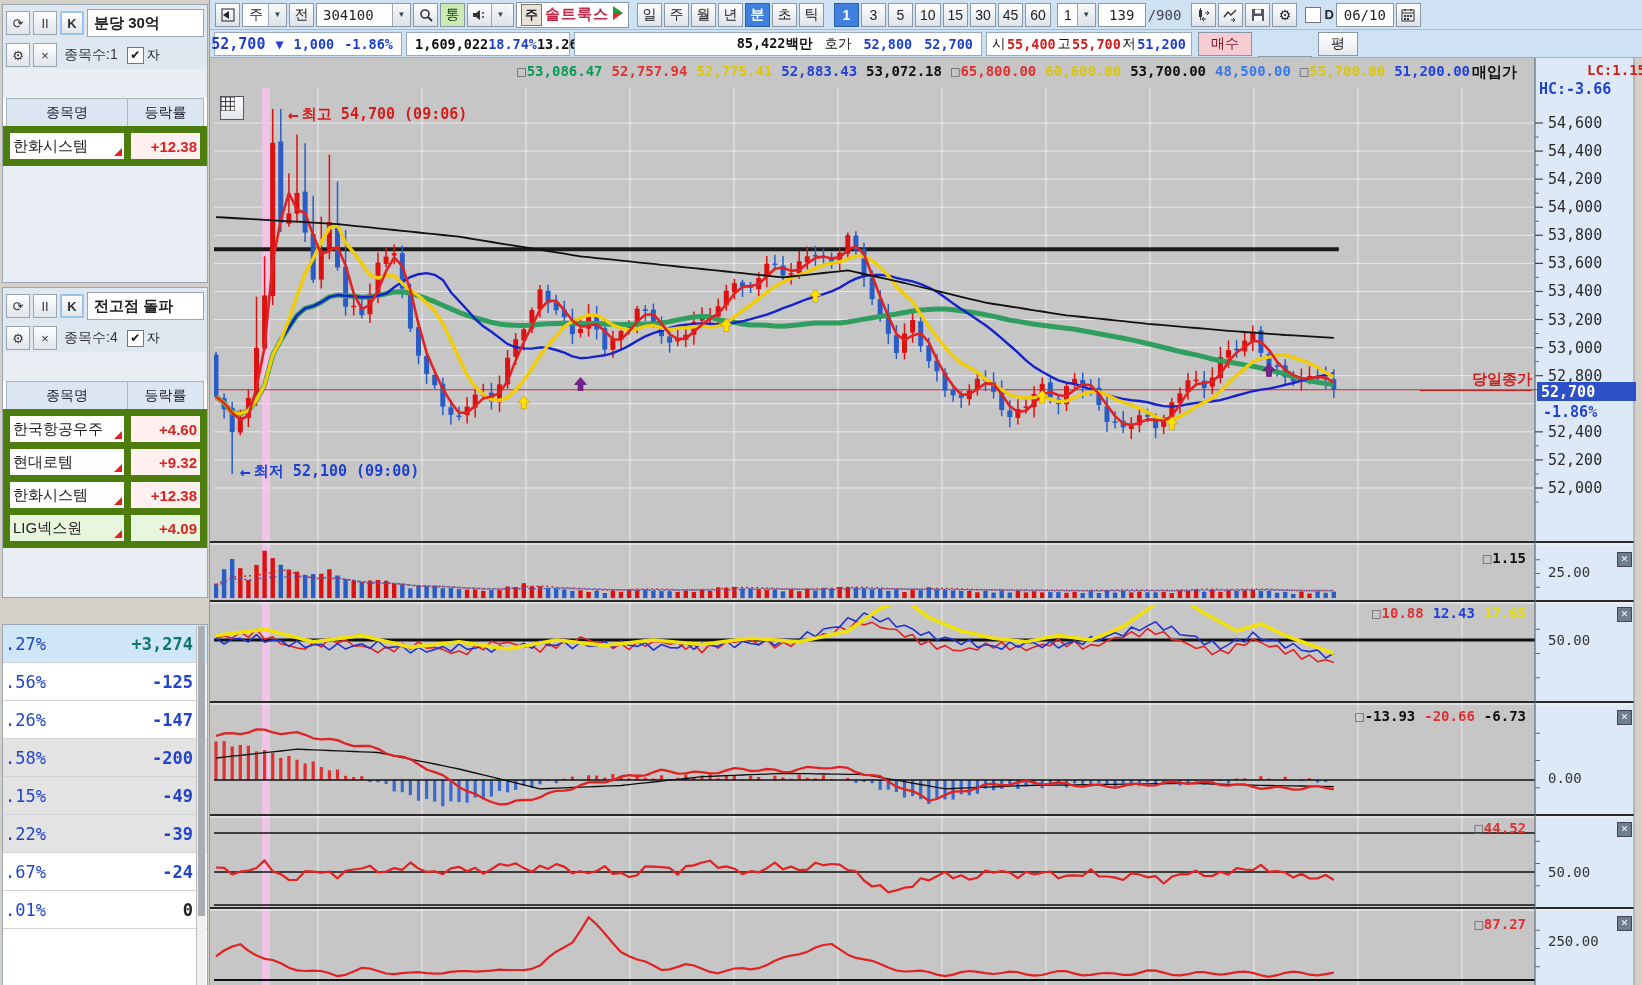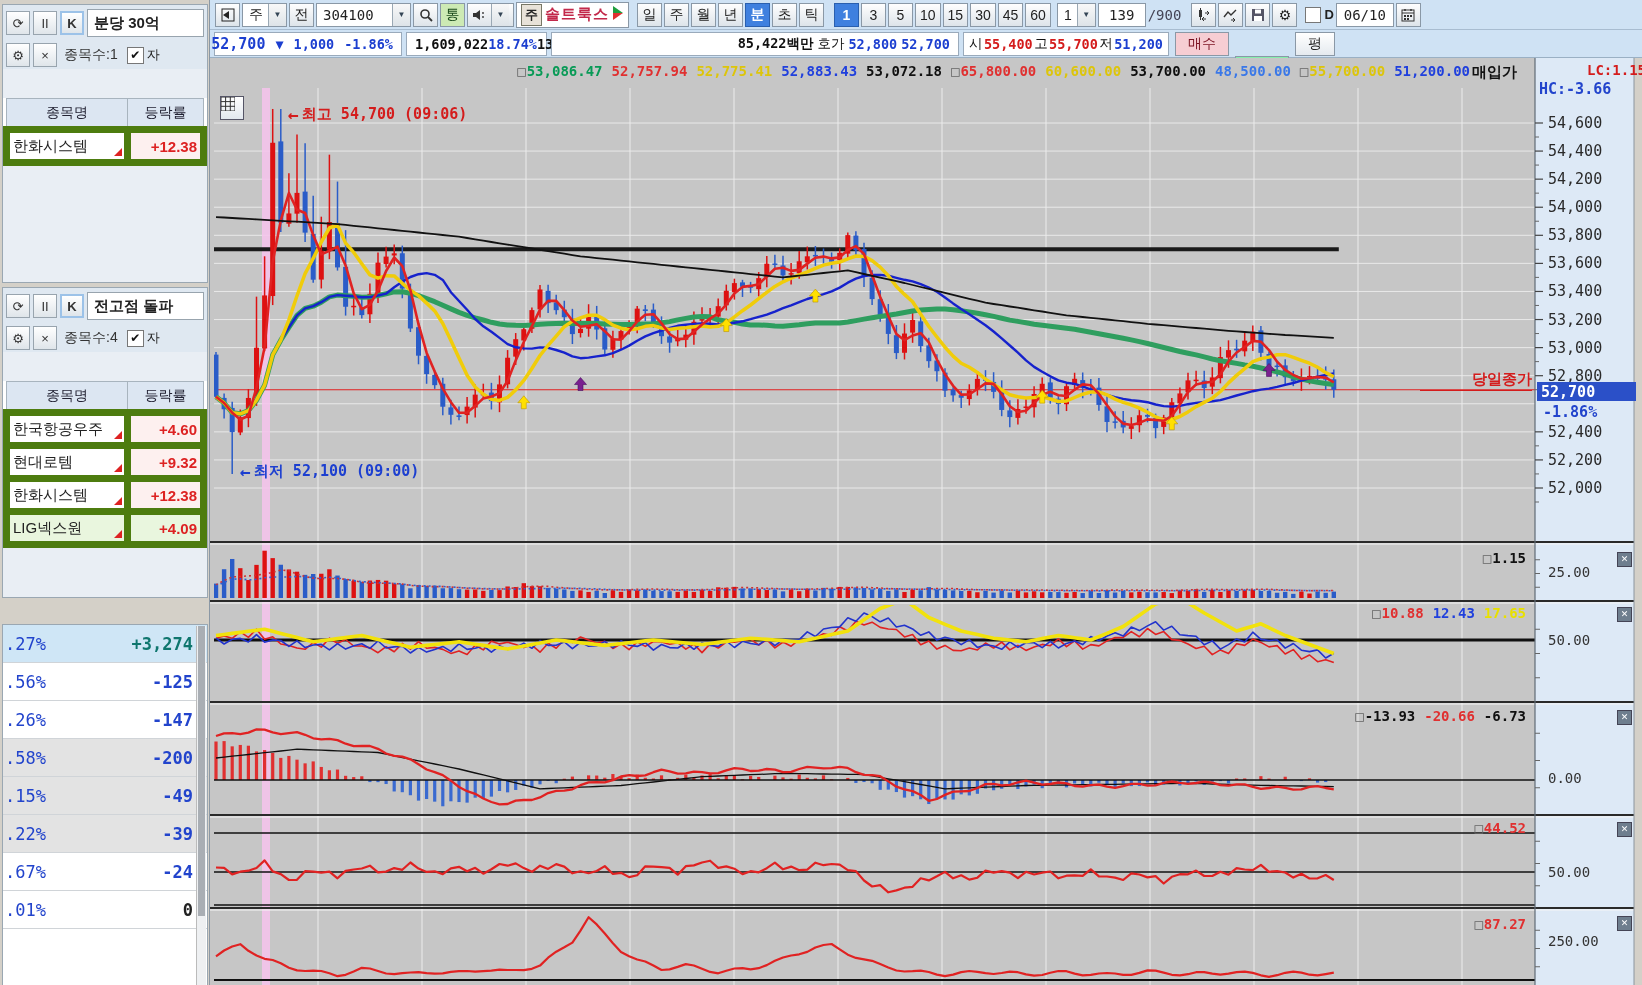--- a/index.html
+++ b/index.html
@@ -286,26 +286,26 @@
     </span>
   </div>
 
   <div class="ib">
     <span class="ibox" style="width:188px;justify-content:flex-end;gap:10px">
       <span class="blue" style="font-size:15px">52,700</span>
       <span class="blue">▼</span>
       <span class="blue">1,000</span>
       <span class="blue">-1.86%</span>
     </span>
-    <span class="ibox" style="width:141px;justify-content:space-between">
+    <span class="ibox" style="width:164px;justify-content:space-between">
       <span class="blk">1,609,022</span>
       <span class="blue">18.74%</span>
       <span class="blk">13.26%</span>
     </span>
-    <span class="ibox" style="width:408px;justify-content:flex-end;gap:4px">
+    <span class="ibox" style="width:408px;justify-content:flex-end;gap:12px">
       <span class="blk">85,422백만</span>
       <span class="klabel">호가</span>
       <span class="blue">52,800</span>
       <span class="blue">52,700</span>
     </span>
     <span class="ibox" style="width:206px;justify-content:space-between;padding:0 5px">
       <span class="klabel">시</span>
       <span class="red">55,400</span>
       <span class="klabel">고</span>
       <span class="red">55,700</span>

